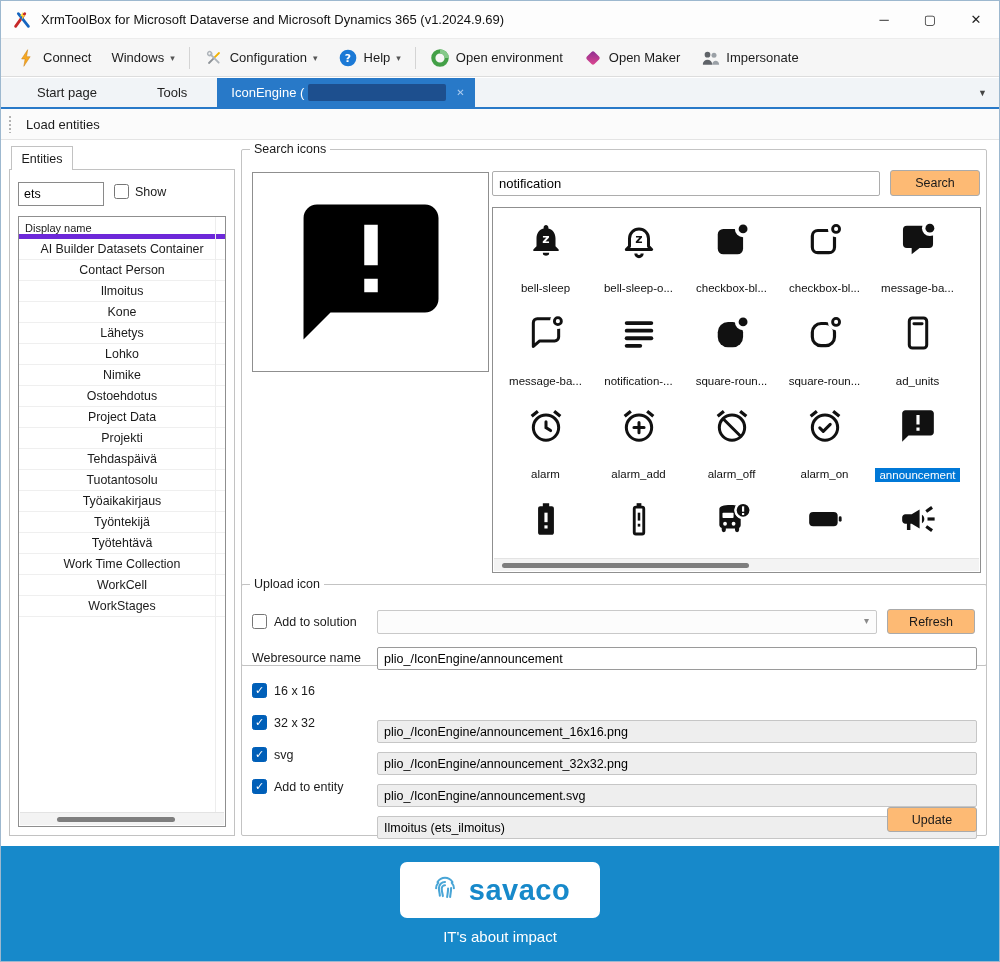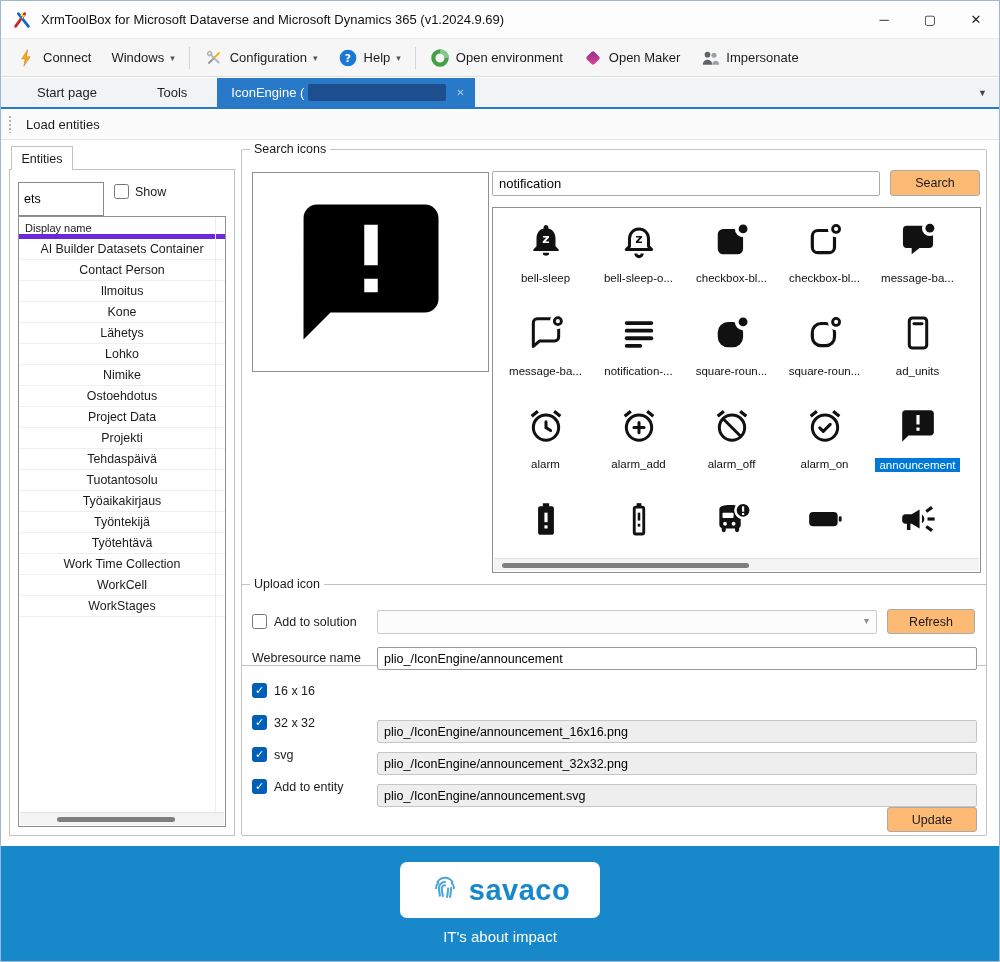--- a/index.html
+++ b/index.html
@@ -39,21 +39,21 @@
   .grip { width:4px; height:18px; margin:0 8px 0 7px; background-image:radial-gradient(#b3b3b3 1px, transparent 1.2px); background-size:4px 4px; }
   .load-btn { border:none; background:none; font:inherit; font-size:13px; color:#1c1c1c; padding:4px 6px; }
 
   
   .main { position:absolute; top:139px; left:0; right:0; height:706px; background:#fff; }
 
   
   .entities-panel { position:absolute; left:8px; top:6px; width:226px; height:690px; }
   .etab { position:absolute; top:0; left:2px; width:62px; height:24px; background:#fff; border:1px solid #c2c2c2; border-bottom:none; display:flex; align-items:center; justify-content:center; font-size:12.5px; z-index:2; }
   .epanel-body { position:absolute; top:23px; left:0; right:0; bottom:0; border:1px solid #c2c2c2; background:#fff; }
-  .filter { position:absolute; left:8px; top:12px; width:86px; height:34px; border:1px solid #8a8a8a; padding:0 5px; font:inherit; font-size:12.5px; }
+  .filter { position:absolute; left:8px; top:12px; width:86px; height:24px; border:1px solid #8a8a8a; padding:0 5px; font:inherit; font-size:12.5px; }
   .show-wrap { position:absolute; left:104px; top:14px; display:flex; align-items:center; gap:6px; font-size:12.5px; }
   .cb { width:15px; height:15px; border:1px solid #767676; border-radius:2.5px; background:#fff; display:inline-flex; align-items:center; justify-content:center; flex:0 0 auto; }
   .cb.checked { background:#005fb8; border-color:#005fb8; color:#fff; }
   .cb.checked::after { content:"✓"; font-size:11px; line-height:1; color:#fff; }
   .elist { position:absolute; left:8px; top:46px; right:8px; bottom:8px; border:1px solid #8f8f8f; background:#fff; overflow:hidden; }
   .elist-header { height:22px; line-height:22px; padding:0 6px; font-size:11px; border-bottom:5px solid #6d28d9; white-space:nowrap; }
   .erow { height:21px; line-height:21px; padding:0 6px; font-size:12.4px; border-bottom:1px solid #efefef; white-space:nowrap; overflow:hidden;text-align:center; }
   .col-line { position:absolute; top:0; bottom:14px; right:9px; width:1px; background:#ededed; }
   .hscroll { position:absolute; left:1px; right:1px; bottom:1px; height:13px; background:#f3f3f3; border-top:1px solid #e3e3e3; }
   .hscroll .thumb { position:absolute; top:4px; height:5px; border-radius:2.5px; background:#7e7e7e; }
@@ -65,21 +65,21 @@
 
   
   .search-group { left:240px; top:9px; width:746px; height:517px; }
   .preview { position:absolute; left:10px; top:22px; width:237px; height:200px; border:1px solid #8f8f8f; display:flex; align-items:center; justify-content:center; background:#fff; }
   .preview-svg { width:162px; height:162px; color:#000; }
   .search-input { position:absolute; left:250px; top:21px; width:388px; height:25px; border:1px solid #adadad; border-radius:2px; padding:0 6px; font:inherit; font-size:13px; }
   .btn { background:#fdba74; border:1px solid #aaa; border-radius:3px; font:inherit; font-size:12.5px; color:#1a1a1a; }
   .search-btn { position:absolute; left:648px; top:20px; width:90px; height:26px; }
   .icon-grid-wrap { position:absolute; left:250px; top:57px; width:489px; height:366px; border:1px solid #8f8f8f; background:#fff; overflow:hidden; }
   .icon-grid { display:grid; grid-template-columns:repeat(5,93px); padding:12px 0 0 6px; row-gap:17px; }
-  .icell { display:flex; flex-direction:column; align-items:center; gap:12px; height:76px; }
+  .icell { display:flex; flex-direction:column; align-items:center; gap:22px; height:76px; }
   .gicon-wrap { height:40px; display:flex; align-items:center; justify-content:center; }
   .gicon { width:38px; height:38px; color:#111; }
   .ilabel { font-size:11.5px; color:#111; max-width:90px; white-space:nowrap; }
   .ilabel:empty { display:none; }
   .ilabel.selected { background:#0078d7; color:#fff; padding:1px 4px; }
   .grid-scroll { height:13px; }
   .grid-scroll .thumb { left:8px; width:51%; }
 
   
   .upload-group { left:240px; top:444px; width:746px; height:252px; }
@@ -700,20 +700,21 @@
               <span>svg</span>
             </label>
             <input class="tinput gray" value="plio_/IconEngine/announcement.svg" style="">
           </div>
 
           <div class="row">
             <label class="cb-row">
               <span class="cb checked"></span>
               <span>Add to entity</span>
             </label>
+            <input class="tinput gray" value="Ilmoitus (ets_ilmoitus)" style="">
           </div>
         </div>
       <button class="btn update-btn">Update</button>
     </div>
   </div>
 
   <div class="footer">
     <div class="brand-card">
       <svg class="fp" viewBox="0 0 32 36">
         <g fill="none" stroke="#49a5d6" stroke-width="2.2" stroke-linecap="round">

